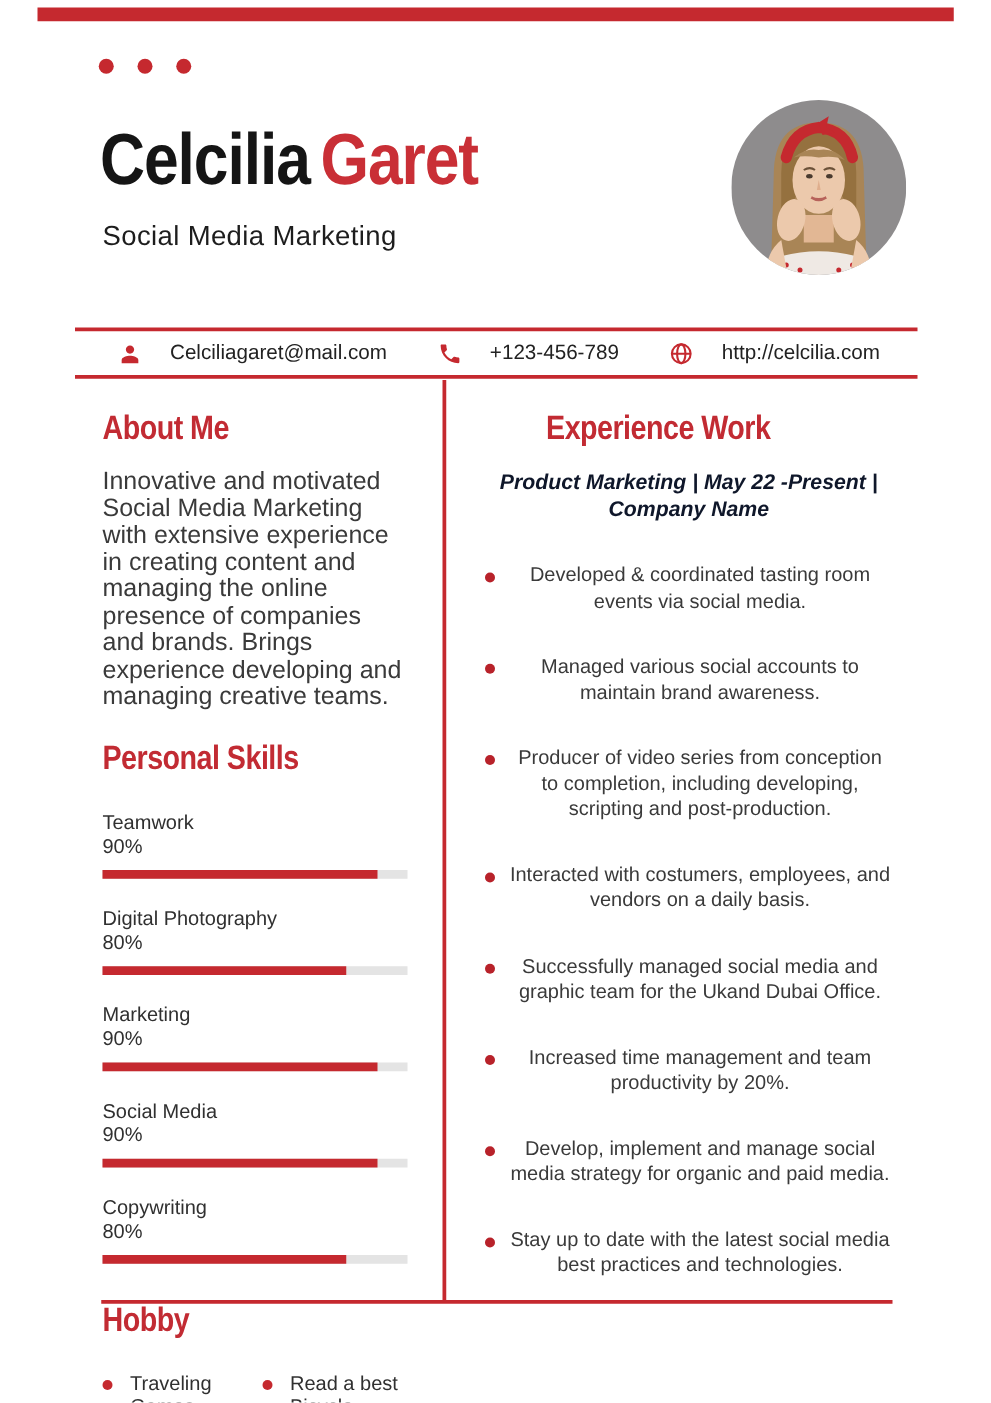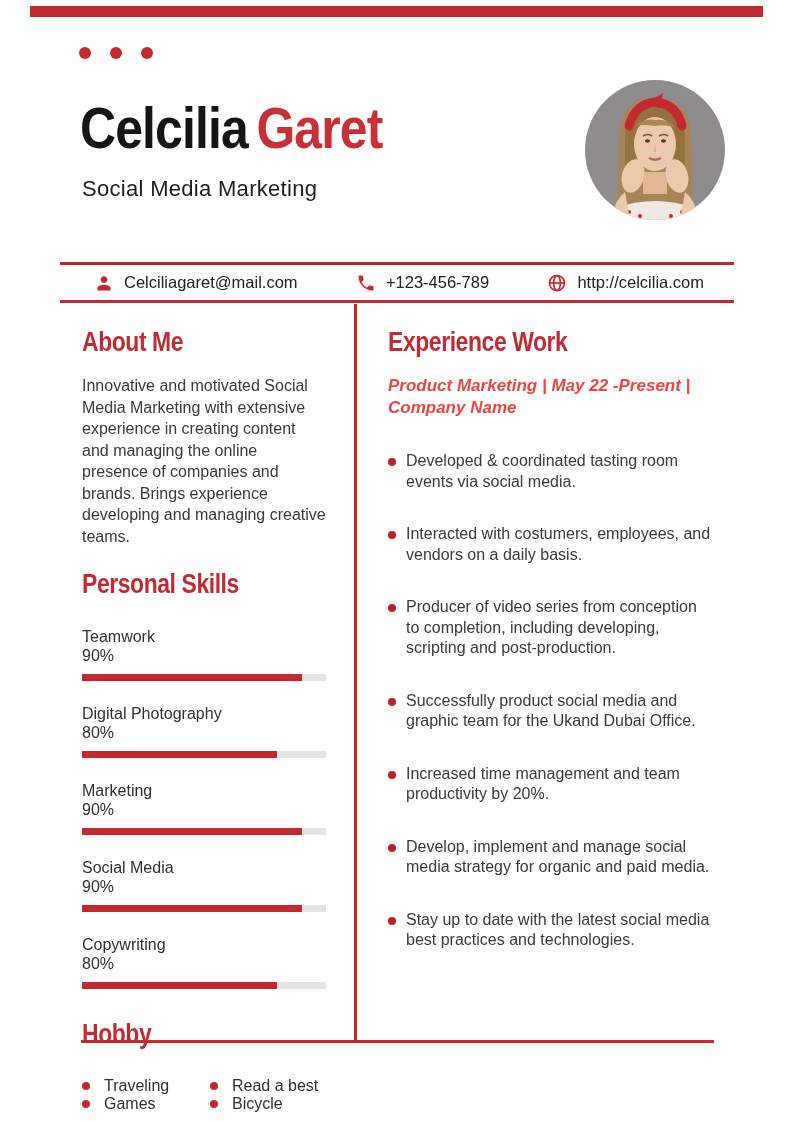--- a/index.html
+++ b/index.html
@@ -21,49 +21,49 @@
   .name .last { color:#c92f36; margin-left:10px; }
   .subtitle { position:absolute; left:82px; top:176px; font-size:22px; color:#1d1d1d; letter-spacing:.3px; }
 
   .photo { position:absolute; left:585px; top:80px; width:140px; height:140px; border-radius:50%; overflow:hidden; }
 
   
   .contact { position:absolute; left:60px; top:262px; width:674px; height:41px;
              border-top:3px solid #c5292f; border-bottom:3px solid #c5292f;
              display:flex; align-items:center; justify-content:space-between;
              padding:0 30px 0 34px; }
-  .citem { display:flex; align-items:flex-start; gap:10px; font-size:16.5px; color:#222; }
+  .citem { display:flex; align-items:flex-start; gap:22px; font-size:16.5px; color:#222; }
   .cicon { width:20px; height:20px; flex:0 0 auto; }
 
   
   .v-divider { position:absolute; left:354px; top:304px; width:2.5px; height:737px; background:#c5292f; }
   .bottom-line { position:absolute; left:81px; top:1040px; width:633px; height:3px; background:#c5292f; }
 
   
   .sec-h { font-size:27px; font-weight:700; color:#c22b33; letter-spacing:-.5px;
            transform:scaleX(.85); transform-origin:left top; white-space:nowrap; }
 
   
   .left-col { position:absolute; left:82px; top:327px; width:244px; }
-  .about-text { margin-top:17px; font-size:16px; line-height:21.5px; color:#3a3a3a; }
+  .about-text { margin-top:17px; font-size:20px; line-height:21.5px; color:#3a3a3a; }
   .skills-h { margin-top:22px; }
   .skills { margin-top:27px; }
   .skill { margin-bottom:23px; }
   .skill-row { display:flex; justify-content:space-between; font-size:16px; line-height:19px; color:#303030;flex-direction:column; }
   .track { margin-top:9px; height:7px; background:#e4e4e4; }
   .fill { height:7px; background:#c5292f; }
   .hobby-h { margin-top:30px; }
   .hobby-grid { margin-top:27px; display:grid; grid-template-columns:128px 1fr; }
   .hobby-item { display:flex; align-items:center; gap:14px; font-size:16px; color:#303030; }
   .dot { width:8px; height:8px; border-radius:50%; background:#c5292f; flex:0 0 auto; }
 
   
-  .right-col { position:absolute; left:388px; top:327px; width:326px; }
+  .right-col { position:absolute; left:388px; top:327px; width:326px;text-align:center; }
   .job-h { margin-top:17px; font-size:17px; line-height:22px; font-style:italic; font-weight:700;
-           color:#ef4444; }
+           color:#0f172a; }
   .job-h2 { margin-top:25px; }
   .bullets { margin-top:16px; list-style:none; }
   .bullets li { position:relative; padding-left:18px; margin-bottom:13px; font-size:16px; line-height:20.5px; color:#3a3a3a;margin-top:32px; }
   .bullets li::before { content:""; position:absolute; left:0; top:7px; width:8px; height:8px; border-radius:50%; background:#b8222a; }
 </style>
 </head>
 <body>
 
 <div class="top-bar"></div>
 
@@ -216,23 +216,24 @@
     </div>
   </div>
 </div>
 
 <div class="right-col">
   <div class="sec-h">Experience Work</div>
 
   <div class="job-h">Product Marketing | May 22 -Present | Company Name</div>
   <ul class="bullets">
     <li>Developed &amp; coordinated tasting room events via social media.</li>
+    <li>Managed various social accounts to maintain brand awareness.</li>
+    <li>Producer of video series from conception to completion, including developing, scripting and post-production.</li>
     <li>Interacted with costumers, employees, and vendors on a daily basis.</li>
-    <li>Producer of video series from conception to completion, including developing, scripting and post-production.</li>
   </ul>
 
   <ul class="bullets">
-    <li>Successfully product social media and graphic team for the Ukand Dubai Office.</li>
+    <li>Successfully managed social media and graphic team for the Ukand Dubai Office.</li>
     <li>Increased time management and team productivity by 20%.</li>
     <li>Develop, implement and manage social media strategy for organic and paid media.</li>
     <li>Stay up to date with the latest social media best practices and technologies.</li>
   </ul>
 </div>
 
 </body></html>

